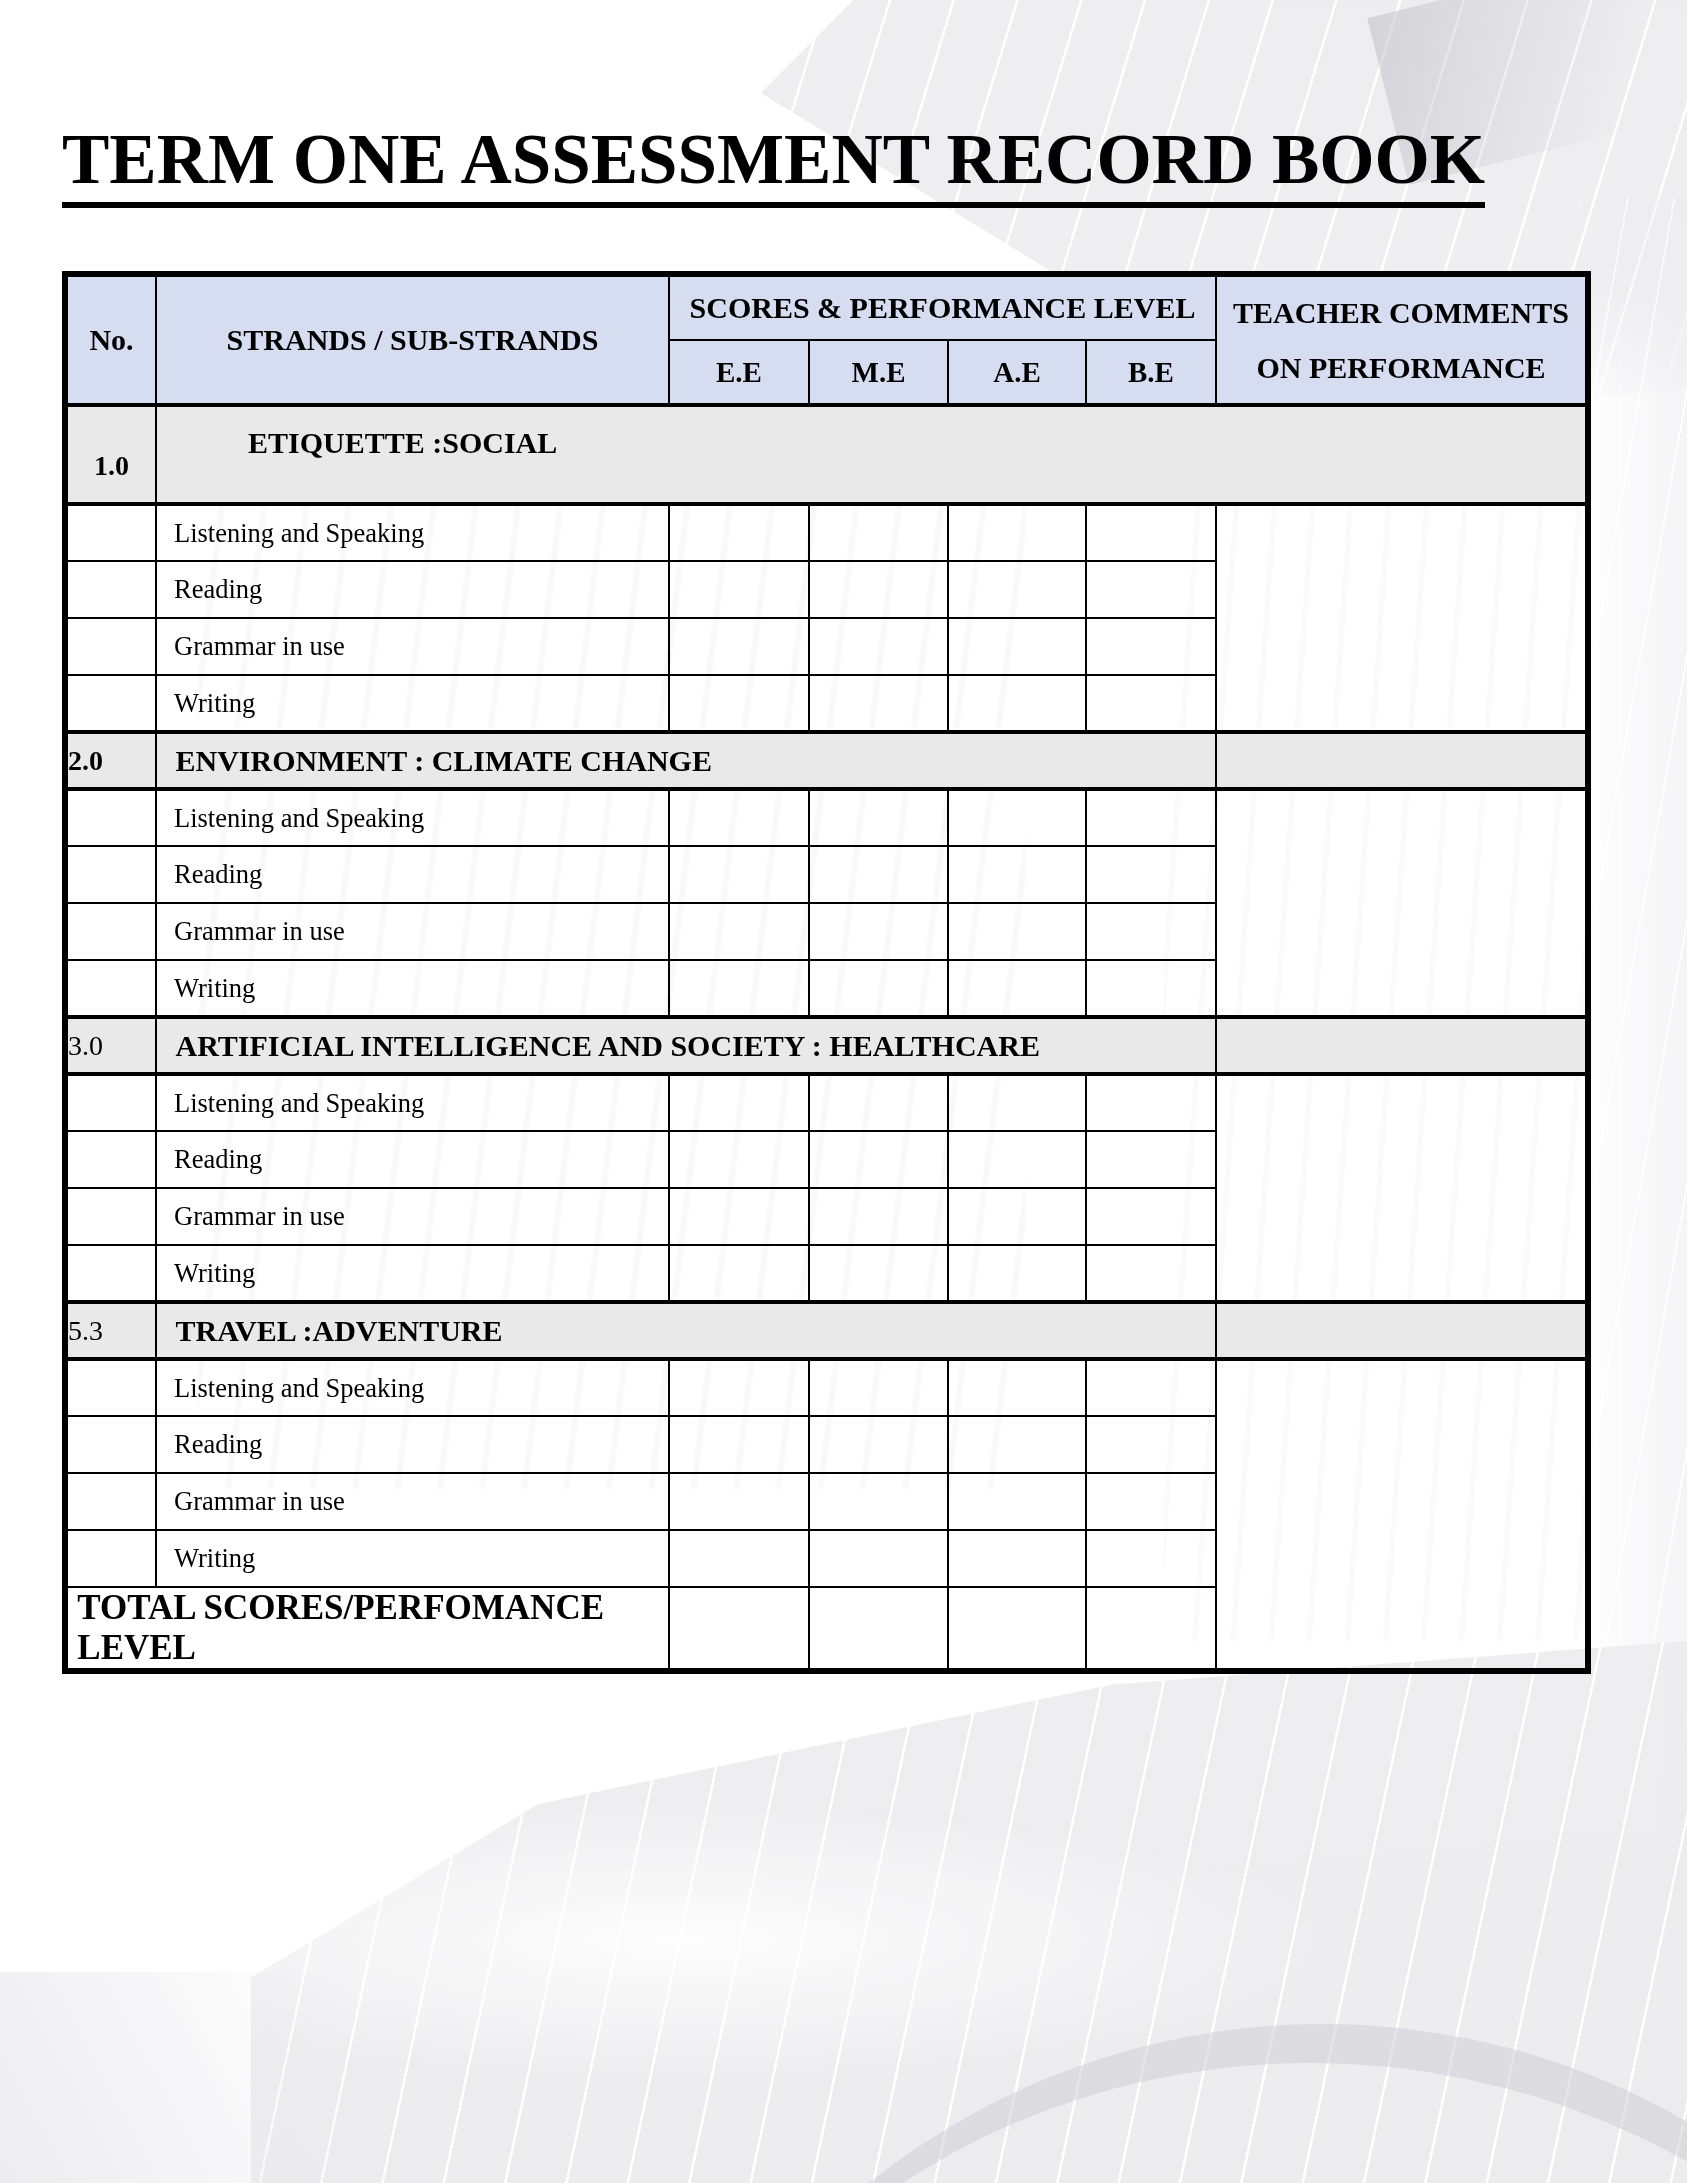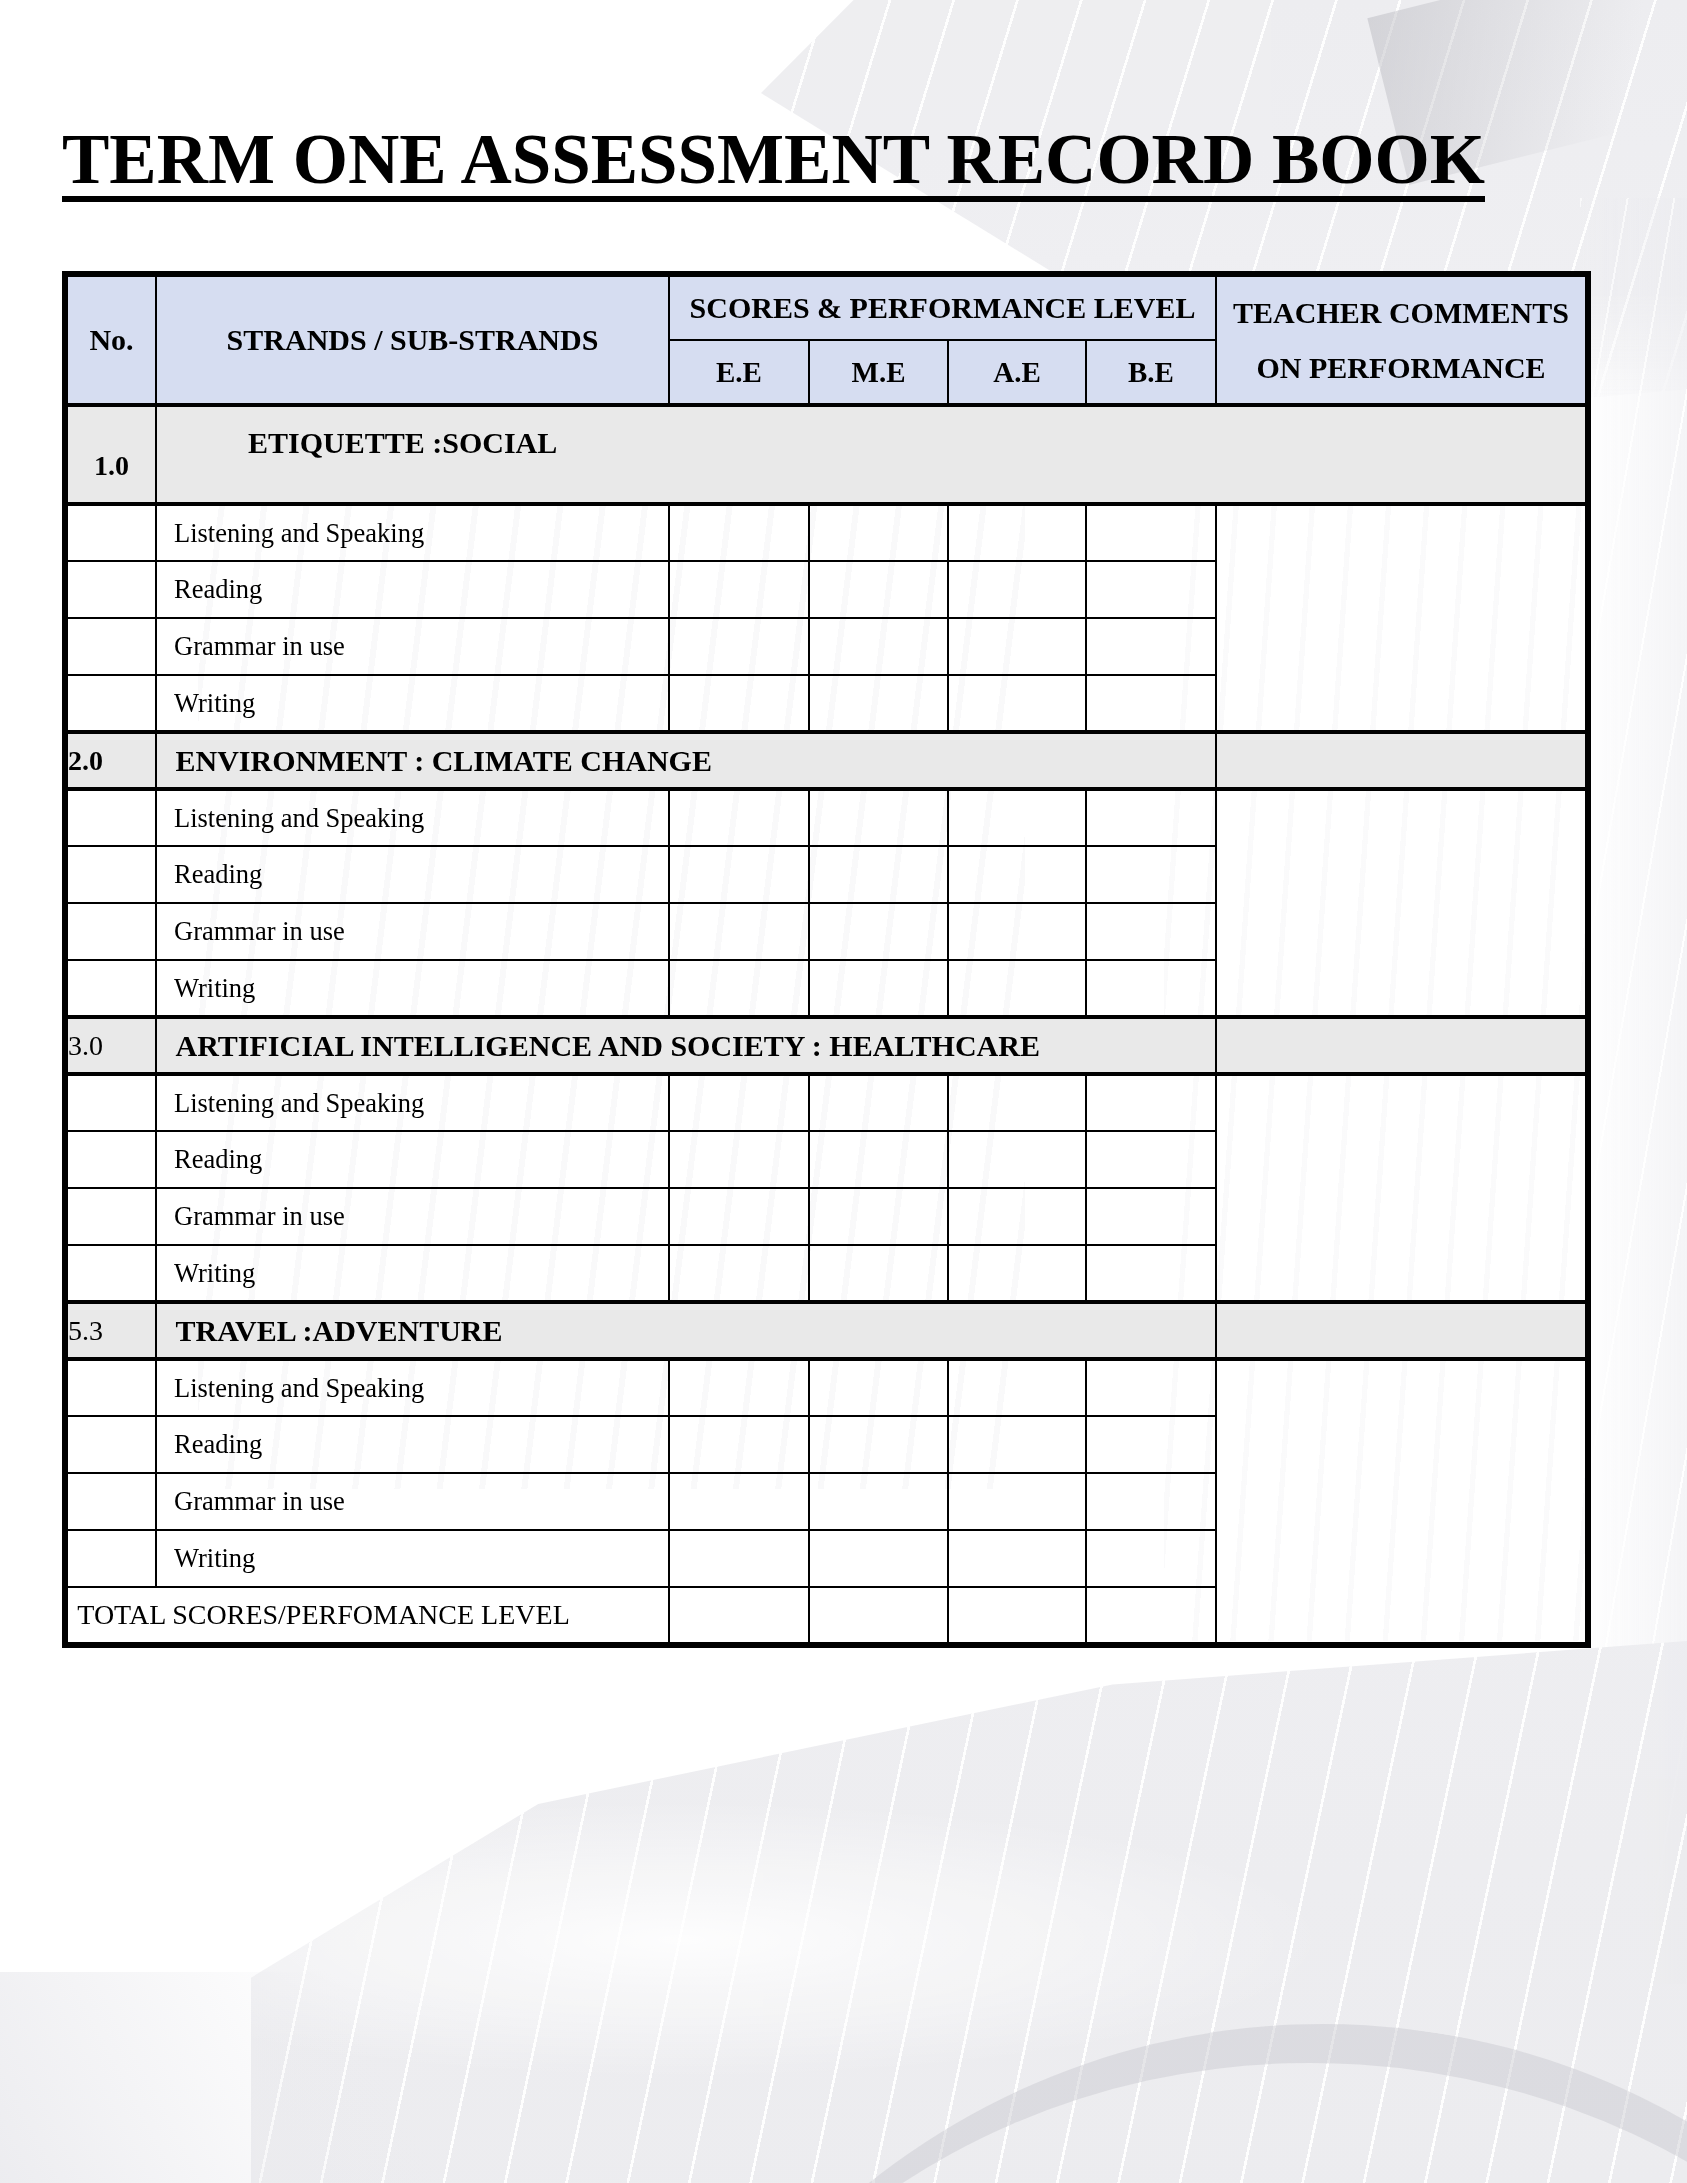--- a/index.html
+++ b/index.html
@@ -70,21 +70,21 @@
   
   .titles{
     position:absolute;left:62px;top:124px;width:1368px;
     text-align:center;z-index:2;
   }
   .doc-title{
     display:inline-block;margin:0;
     font-size:71px;font-weight:bold;line-height:1;
     letter-spacing:0px;
     border-bottom:6px solid var(--border);
-    padding-bottom:1px;
+    padding-bottom:7px;
     white-space:nowrap;
   }
   .doc-subtitle{
     display:inline-block;margin:17px 0 0 0;
     font-size:40px;font-weight:bold;line-height:1;
     border-bottom:4.6px solid var(--border);
     padding:0 9.3px 2.6px 2.6px;
     white-space:nowrap;
   }
   
@@ -115,21 +115,21 @@
   td.stitle{
     font-weight:bold;font-size:30px;vertical-align:middle;
     padding-left:18.5px;text-align:left;
   }
   tr.sec.tall td.stitle{vertical-align:top;padding-top:18.5px;padding-left:91px;}
   td.sub{font-size:26.5px;padding-left:17px;text-align:left;vertical-align:middle;margin-left:18px;}
   td.sc{background:transparent;}
   td.cmt{background:transparent;}
   td.seccmt{background:var(--section-bg);}
   td.totcell{
-    font-weight:normal;font-size:28px;text-align:left;
+    font-weight:bold;font-size:35px;text-align:left;
     padding-left:9.3px;vertical-align:middle;
     letter-spacing:0px;
   }
 </style>
 </head>
 <body>
 
 <div class="bg bg-fan-top"></div>
 <div class="bg bg-corner-top"></div>
 <div class="bg bg-right-strip"></div>

